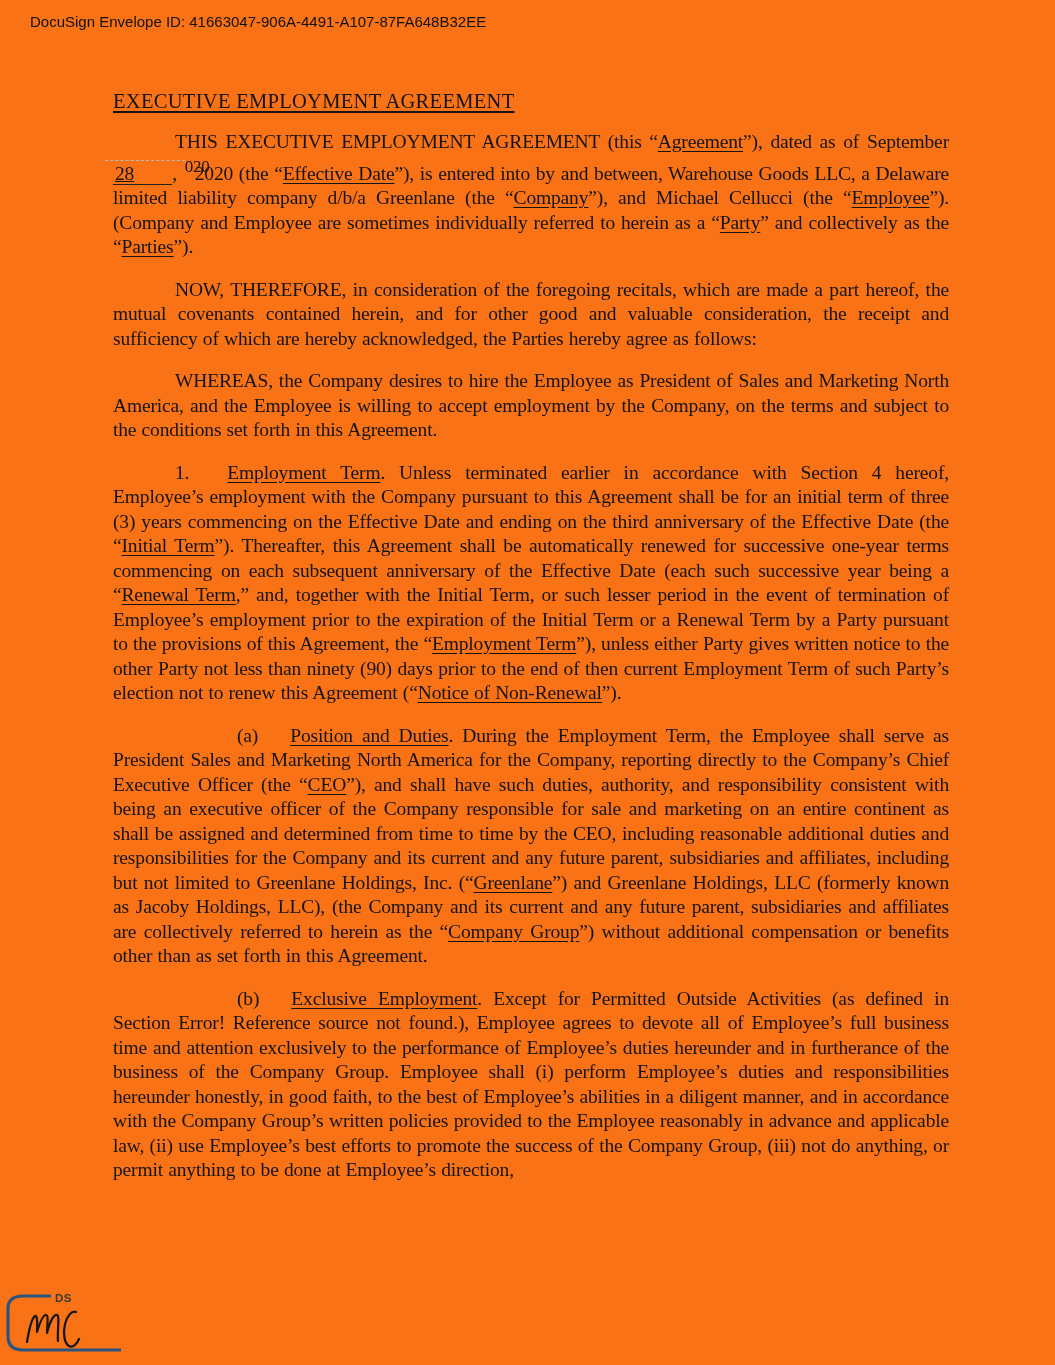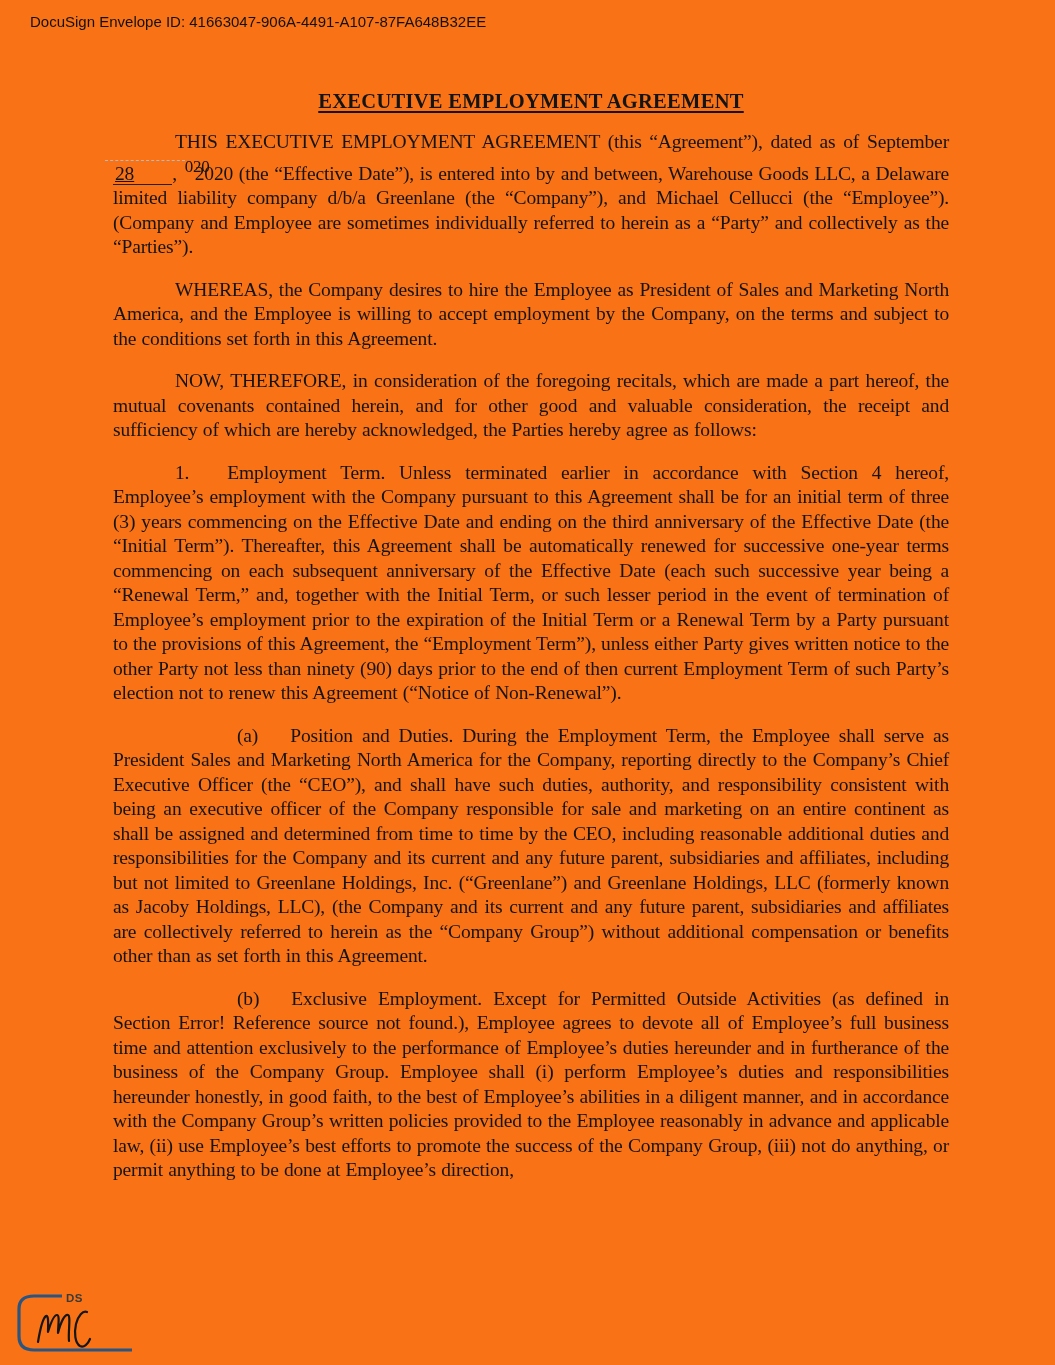--- a/index.html
+++ b/index.html
@@ -8,69 +8,69 @@
     overflow:hidden;font-family:"Liberation Serif","DejaVu Serif",serif;color:#141414;
     margin:0 auto;
   }
   .envelope{
     position:absolute;left:30px;top:13px;
     font-family:"Liberation Sans","DejaVu Sans",sans-serif;
     font-size:15px;color:#111;letter-spacing:0;
   }
   .content{position:absolute;left:113px;width:836px;top:90px;}
   .doc-title{
-    text-align:center;font-size:20.5px;font-weight:700;letter-spacing:.3px;
+    text-align:left;font-size:20.5px;font-weight:400;letter-spacing:.3px;
     margin:0 0 17px 0;
   }
   .doc-title span{text-decoration:underline;text-underline-offset:3px;}
   .para{
     margin:0 0 18px 0;font-size:19.5px;line-height:24.5px;
     text-align:justify;letter-spacing:-0.15px;word-spacing:0.5px;
   }
   .indent1{text-indent:62px;}
   .indent2{text-indent:124px;}
-  .uline{text-underline-offset:3px;}
+  .uline{text-decoration:underline;text-underline-offset:3px;}
   .bold{font-weight:normal;}
   .tab-gap{display:inline-block;width:38px;}
   .tab-gap-sub{display:inline-block;width:32px;}
   .fill-in{
     position:relative;display:inline-block;text-indent:0;
     border-bottom:1.3px solid #222;padding:0 38px 0 2px;line-height:20px;text-decoration:underline;
   }
   .fill-in::before{
     content:"";position:absolute;left:-8px;top:-4px;width:80px;
     border-top:1.5px dashed #b9b9b9;
   }
   .overlay-num{
     display:inline-block;text-indent:0;font-size:17px;
     vertical-align:8px;margin-right:-15px;margin-left:2px;
   }
   
-  .stamp{position:absolute;left:14px;top:1292px;width:220px;height:72px;}
+  .stamp{position:absolute;left:3px;top:1292px;width:220px;height:72px;}
   .stamp-frame{position:absolute;left:0;top:0;}
   .ds-badge{
     position:absolute;left:52px;top:0px;
     font-family:"Liberation Sans","DejaVu Sans",sans-serif;
     font-size:11.5px;font-weight:bold;color:#3a3a3a;letter-spacing:.5px;
   }
   .initials-svg{position:absolute;left:18px;top:10px;}
 </style>
 </head>
 <body>
 
 <div class="page">
 
   <div class="envelope">DocuSign Envelope ID: 41663047-906A-4491-A107-87FA648B32EE</div>
 
   <div class="content">
     <h1 class="doc-title"><span>EXECUTIVE EMPLOYMENT AGREEMENT</span></h1>
     <div>
         <p class="para indent1"><span class="">THIS EXECUTIVE EMPLOYMENT AGREEMENT (this “</span><span class="uline">Agreement</span><span class="">”), dated as of September </span><span class="fill-in">28</span><span class="">, </span><span class="overlay-num">020</span><span class="">2020 (the “</span><span class="uline">Effective Date</span><span class="">”), is entered into by and between, Warehouse Goods LLC, a Delaware limited liability company d/b/a Greenlane (the “</span><span class="uline">Company</span><span class="">”), and Michael Cellucci (the “</span><span class="uline">Employee</span><span class="">”). (Company and Employee are sometimes individually referred to herein as a “</span><span class="uline">Party</span><span class="">” and collectively as the “</span><span class="uline">Parties</span><span class="">”).</span></p>
+        <p class="para indent1"><span class="">NOW, THEREFORE, in consideration of the foregoing recitals, which are made a part hereof, the mutual covenants contained herein, and for other good and valuable consideration, the receipt and sufficiency of which are hereby acknowledged, the Parties hereby agree as follows:</span></p>
         <p class="para indent1"><span class="">WHEREAS, the Company desires to hire the Employee as President of Sales and Marketing North America, and the Employee is willing to accept employment by the Company, on the terms and subject to the conditions set forth in this Agreement.</span></p>
-        <p class="para indent1"><span class="">NOW, THEREFORE, in consideration of the foregoing recitals, which are made a part hereof, the mutual covenants contained herein, and for other good and valuable consideration, the receipt and sufficiency of which are hereby acknowledged, the Parties hereby agree as follows:</span></p>
         <p class="para indent1"><span class="">1.</span><span class="tab-gap"></span><span class="uline">Employment Term</span><span class="">.  Unless terminated earlier in accordance with Section 4 hereof, Employee’s employment with the Company pursuant to this Agreement shall be for an initial term of three (3) years commencing on the Effective Date and ending on the third anniversary of the Effective Date (the “</span><span class="uline">Initial Term</span><span class="">”).  Thereafter, this Agreement shall be automatically renewed for successive one-year terms commencing on each subsequent anniversary of the Effective Date (each such successive year being a “</span><span class="uline">Renewal Term</span><span class="">,” and, together with the Initial Term, or such lesser period in the event of termination of Employee’s employment prior to the expiration of the Initial Term or a Renewal Term by a Party pursuant to the provisions of this Agreement, the “</span><span class="uline">Employment Term</span><span class="">”), unless either Party gives written notice to the other Party not less than ninety (90) days prior to the end of then current Employment Term of such Party’s election not to renew this Agreement (“</span><span class="uline">Notice of Non-Renewal</span><span class="">”).</span></p>
         <p class="para indent2"><span class="">(a)</span><span class="tab-gap-sub"></span><span class="uline">Position and Duties</span><span class="">.  During the Employment Term, the Employee shall serve as President Sales and Marketing North America for the Company, reporting directly to the Company’s Chief Executive Officer (the “</span><span class="uline">CEO</span><span class="">”), and shall have such duties, authority, and responsibility consistent with being an executive officer of the Company responsible for sale and marketing on an entire continent as shall be assigned and determined from time to time by the CEO, including reasonable additional duties and responsibilities for the Company and its current and any future parent, subsidiaries and affiliates, including but not limited to Greenlane Holdings, Inc. (“</span><span class="uline">Greenlane</span><span class="">”) and Greenlane Holdings, LLC (formerly known as Jacoby Holdings, LLC), (the Company and its current and any future parent, subsidiaries and affiliates are collectively referred to herein as the “</span><span class="uline">Company Group</span><span class="">”) without additional compensation or benefits other than as set forth in this Agreement.</span></p>
         <p class="para indent2"><span class="">(b)</span><span class="tab-gap-sub"></span><span class="uline">Exclusive Employment</span><span class="">.  Except for Permitted Outside Activities (as defined in Section </span><span class="bold">Error! Reference source not found.</span><span class="">), Employee agrees to devote all of Employee’s full business time and attention exclusively to the performance of Employee’s duties hereunder and in furtherance of the business of the Company Group.  Employee shall (i) perform Employee’s duties and responsibilities hereunder honestly, in good faith, to the best of Employee’s abilities in a diligent manner, and in accordance with the Company Group’s written policies provided to the Employee reasonably in advance and applicable law, (ii) use Employee’s best efforts to promote the success of the Company Group, (iii) not do anything, or permit anything to be done at Employee’s direction,</span></p>
       </div>
   </div>
 
   <div class="stamp">
     <svg class="stamp-frame" width="180" height="68" viewBox="0 0 180 68">
       <path d="M48,4 H20 Q5,4 5,17 V44 Q5,58 20,58 H118" fill="none" stroke="#2a5580" stroke-width="3.2" stroke-linecap="butt"></path>
     </svg>

